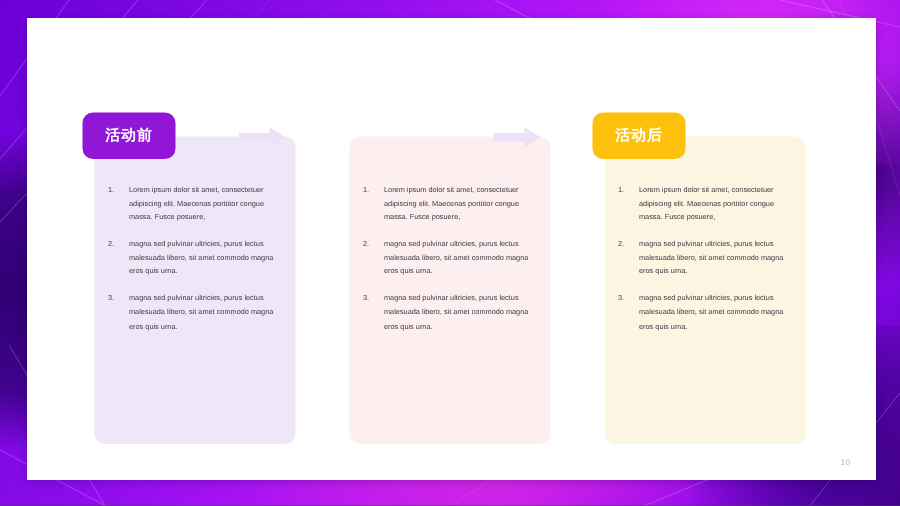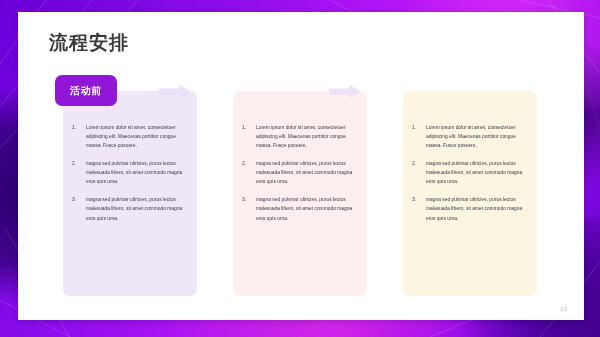--- a/index.html
+++ b/index.html
@@ -217,21 +217,20 @@
     </g>
     <g stroke="rgba(255,255,255,0.11)" stroke-width="0.6" fill="none">
       <path d="M 180 0 L 60 130"></path>
       <path d="M 600 130 L 560 0"></path>
       <path d="M 300 337 L 360 300"></path>
     </g>
   </svg>
 
   <div class="slide">
 
-    <div class="slide-title">流程安排</div>
 
     <div class="columns">
 
       <div class="col col-0">
 
         <div class="card-body" style="background:#efe7f7;"></div>
 
         <div class="card-head" style="background:#9116d6;">
           <span class="card-head-label">活动前</span>
         </div>
@@ -278,20 +277,23 @@
             <span class="bullet-num">3.</span>
             <span>magna sed pulvinar ultricies, purus lectus malesuada libero, sit amet commodo magna eros quis urna.</span>
           </li>
         </ul>
       </div>
 
       <div class="col col-2">
 
         <div class="card-body" style="background:#fbf5e2;"></div>
 
+        <div class="card-head" style="background:#fcc00d;">
+          <span class="card-head-label">活动后</span>
+        </div>
 
         <ul class="bullets">
           <li class="bullet">
             <span class="bullet-num">1.</span>
             <span>Lorem ipsum dolor sit amet, consectetuer adipiscing elit. Maecenas porttitor congue massa. Fusce posuere,</span>
           </li>
           <li class="bullet">
             <span class="bullet-num">2.</span>
             <span>magna sed pulvinar ultricies, purus lectus malesuada libero, sit amet commodo magna eros quis urna.</span>
           </li>

